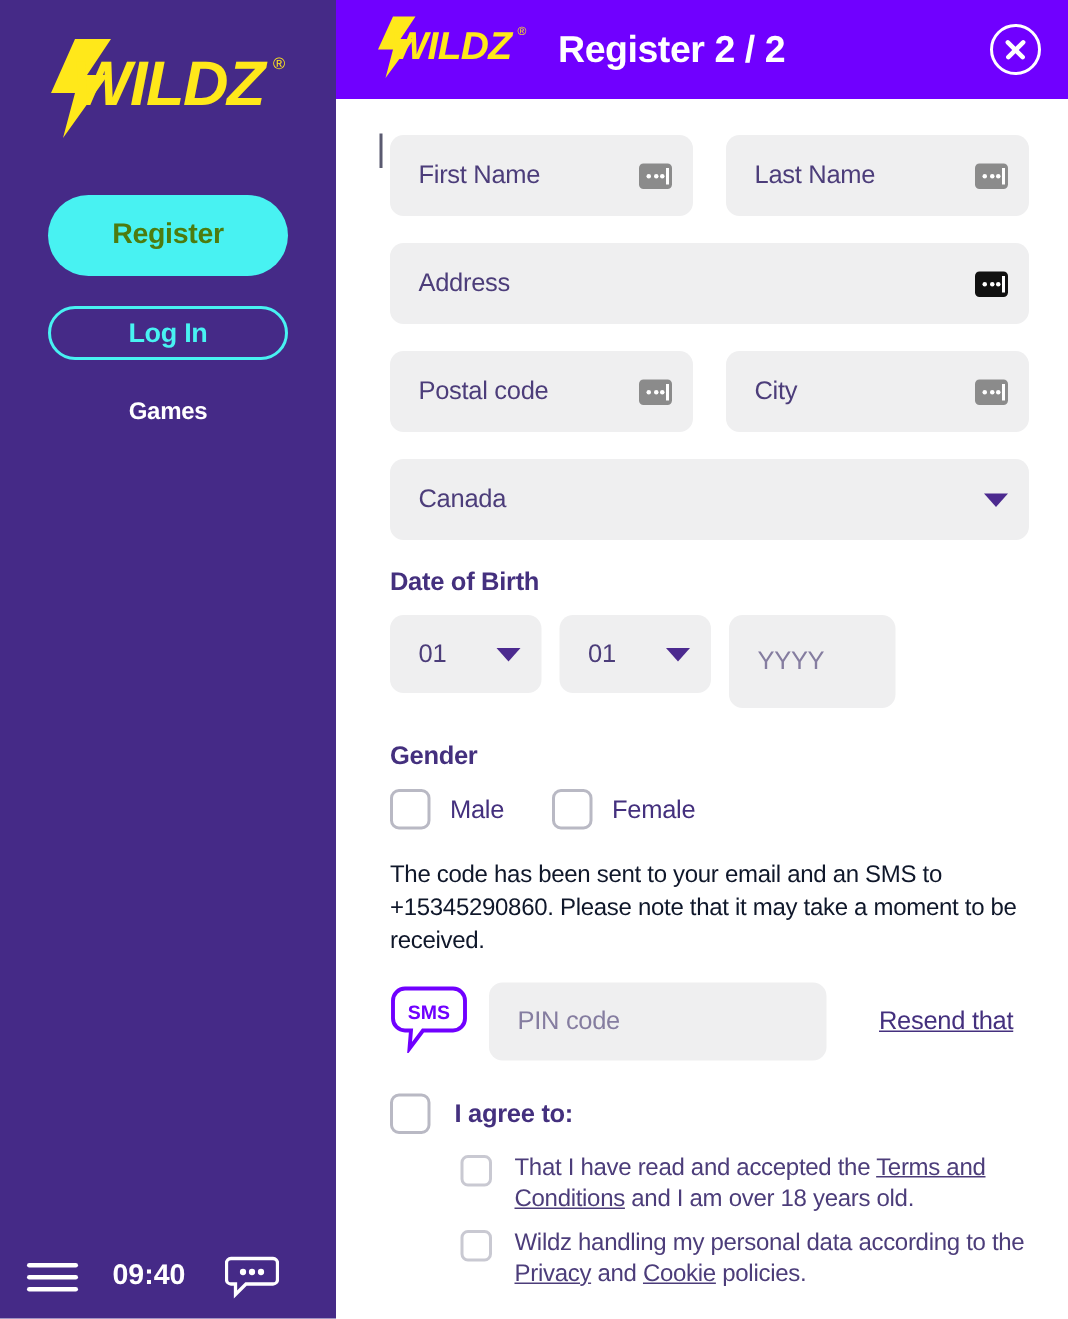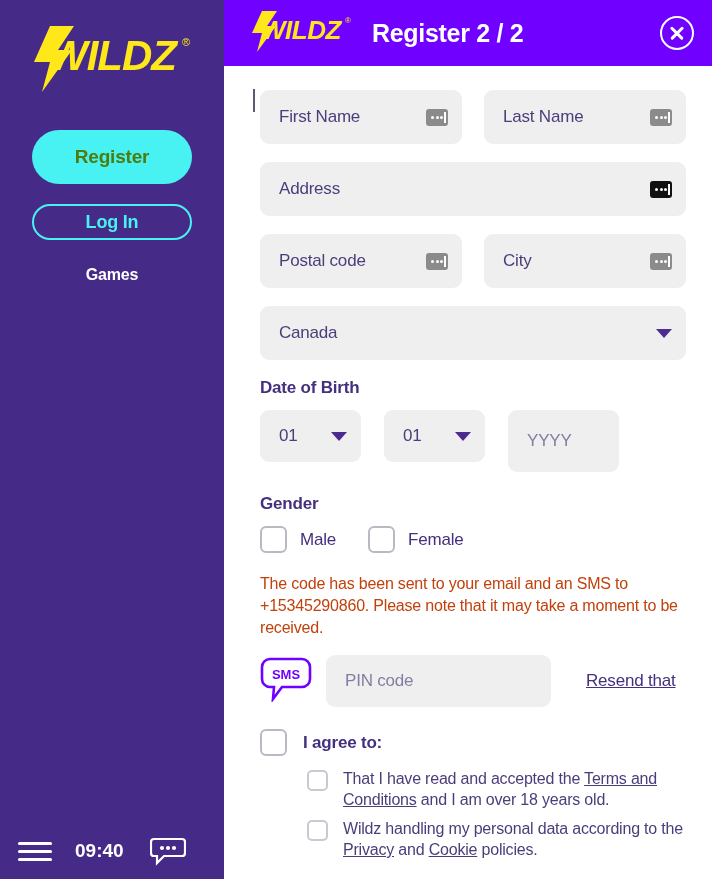--- a/index.html
+++ b/index.html
@@ -245,21 +245,21 @@
   }
 
   .section-label {
     font-size: 17px;
     font-weight: bold;
     color: #44307e;
     margin: 4px 0 12px 0;
     letter-spacing: -0.2px;
   }
 
-  .dob-row { display: flex; gap: 23px; margin-bottom: 22px; }
+  .dob-row { display: flex; gap: 12px; margin-bottom: 22px; }
 
   .dob-select {
     width: 101px;
     height: 52px;
     background: #efeff0;
     border-radius: 9px;
     display: flex;
     align-items: center;
     padding: 0 14px 0 19px;
     cursor: pointer;
@@ -297,21 +297,21 @@
   .cb-label {
     font-size: 17px;
     color: #44307e;
     margin-left: 13px;
     letter-spacing: -0.2px;
   }
   .gender-row .cb-label { margin-right: 32px; }
 
   .info-text {
     font-size: 16px;
-    color: #c2410c;
+    color: #0f172a;
     line-height: 22px;
     letter-spacing: -0.2px;
     margin-bottom: 16px;
   }
 
   .pin-row {
     display: flex;
     align-items: center;
     margin-bottom: 22px;
   }

